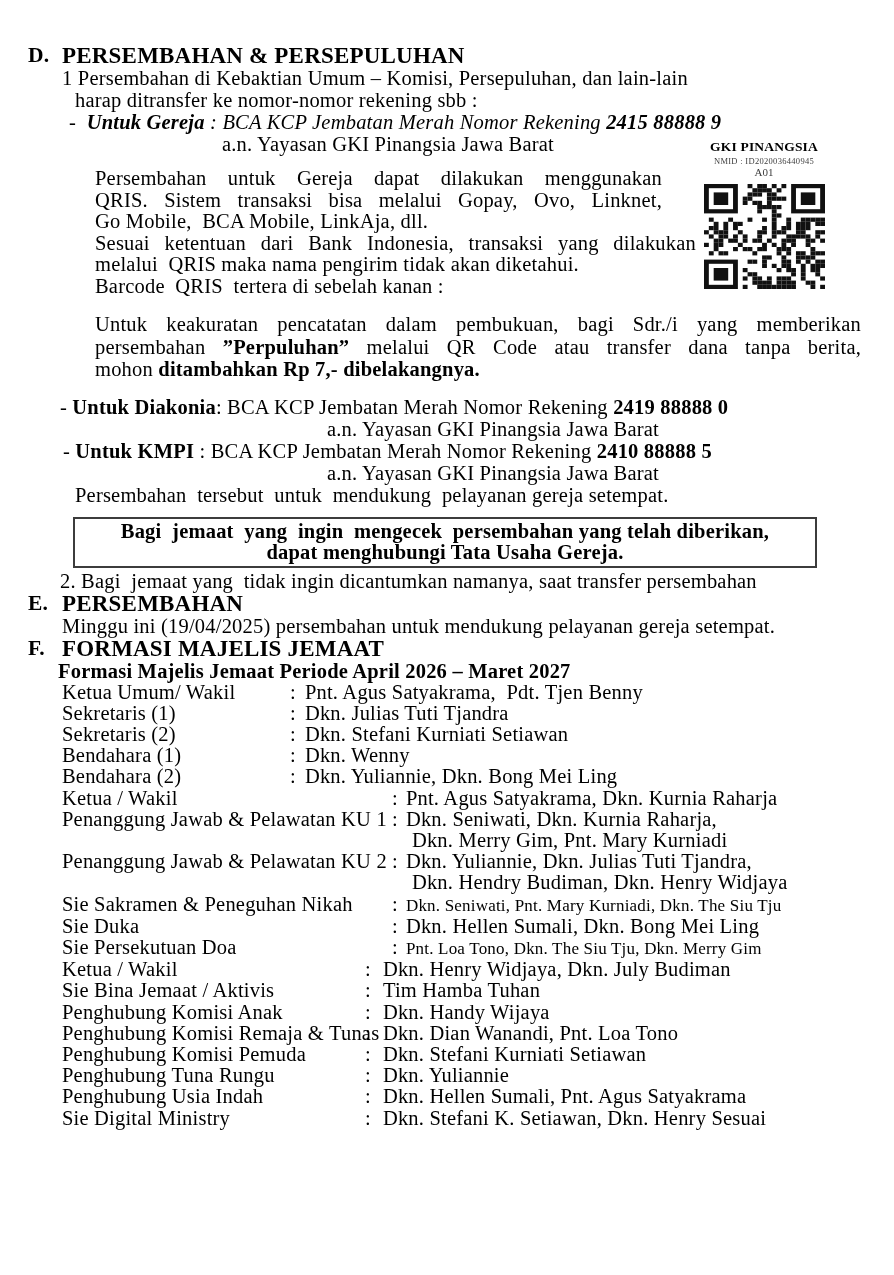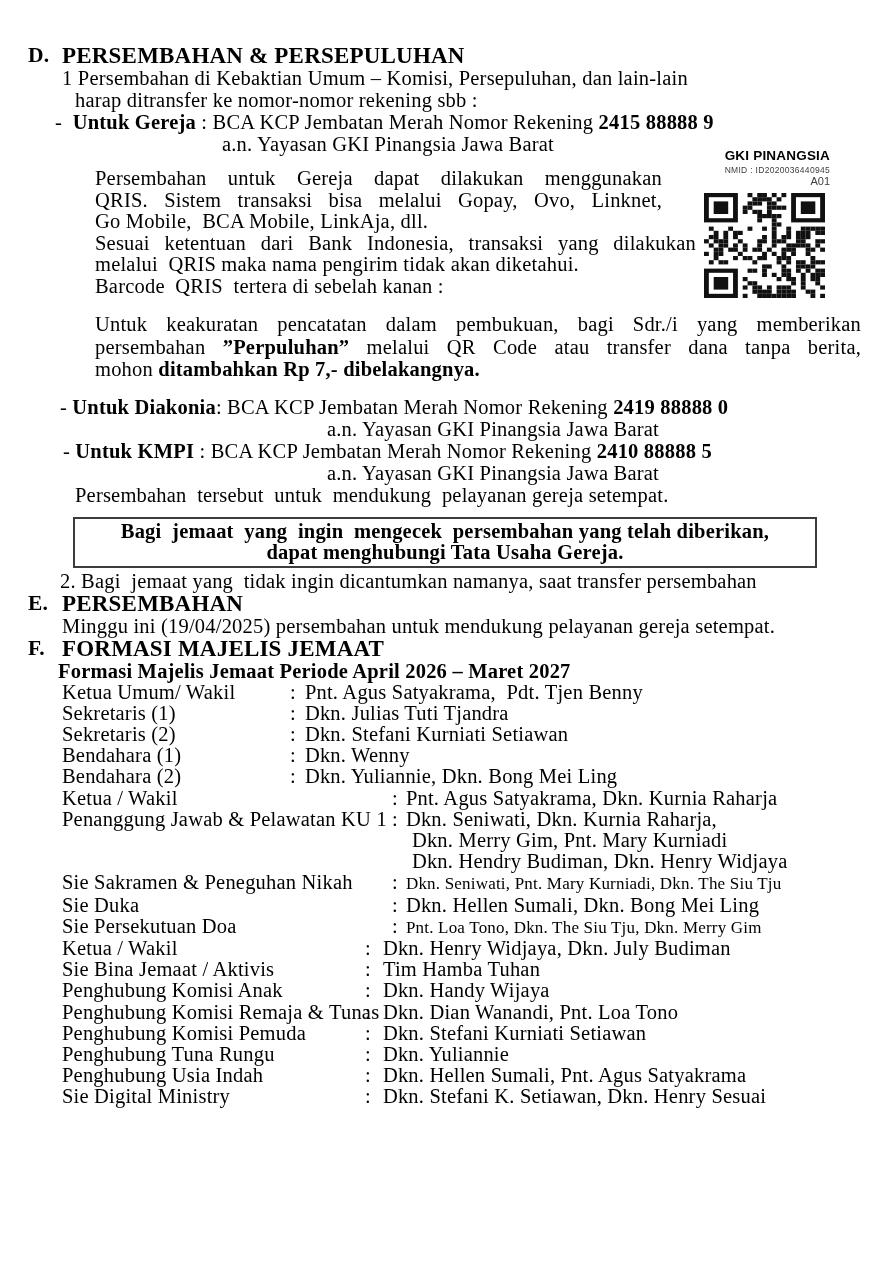--- a/index.html
+++ b/index.html
@@ -6,21 +6,21 @@
   .page{position:relative;width:894px;height:1275px;background:#fff;overflow:hidden;
         font-family:"Liberation Serif",serif;font-size:20.5px;line-height:22px;
         letter-spacing:0.2px;color:#000;}
   .b{font-weight:700;}
   .hrow{display:flex;line-height:23px;}
   .hrow .hletter{margin-left:28px;width:34px;font-weight:700;font-size:21.5px;flex:none;}
   .hrow .htitle{font-weight:700;font-size:23px;}
   #d-head{padding-top:44px;}
   .ind62{margin-left:62px;}
   .ind75{margin-left:75px;}
-  .ind55{margin-left:55px;white-space:pre-wrap;}
+  .ind55{margin-left:69px;white-space:pre-wrap;font-style:italic;}
   .ind60{margin-left:60px;white-space:pre-wrap;}
   .ind63{margin-left:63px;white-space:pre-wrap;}
   .an1{margin-left:222px;}
   .an2{margin-left:327px;}
   .qris{margin-left:95px;margin-top:13px;line-height:21.5px;}
   .ql{white-space:pre-wrap;}
   .ql.j{white-space:normal;text-align:justify;text-align-last:justify;}
   .w565{width:567px;}
   .w600{width:601px;}
   .keak{margin-left:95px;margin-top:16px;width:766px;line-height:22.5px;}
@@ -41,22 +41,22 @@
   .g2 .lbl{width:330px;}
   .g3 .lbl{width:303px;}
   .val{white-space:pre;}
   .g1 .val{padding-left:9px;}
   .g2 .val{padding-left:8px;}
   .g3 .val{padding-left:12px;}
   .row.small .val{font-size:17px;}
   .row.cont .sep{visibility:hidden;}
   .row.cont .val{padding-left:14px;}
   .bidang{margin-top:16px;text-decoration:underline;}
-  .qrpanel{position:absolute;left:698px;top:148px;width:132px;text-align:right;
-           font-family:Liberation Sans, sans-serif;letter-spacing:0;}
+  .qrpanel{position:absolute;left:698px;top:139px;width:132px;text-align:center;
+           font-family:Liberation Serif, serif;letter-spacing:0;}
   .qrbrand{font-weight:700;font-size:13.5px;line-height:15px;letter-spacing:0.2px;}
   .qrnmid{font-size:8.5px;color:#3d3d3d;line-height:11px;letter-spacing:0.3px;margin-top:2px;}
   .qrterm{font-size:11px;color:#3d3d3d;line-height:11px;}
   .qrbox{margin:6px auto 0 auto;width:121px;height:105px;}
 </style>
 </head>
 <body>
 
 <div class="page">
 
@@ -338,20 +338,21 @@
       <div class="row"><span class="lbl">Sekretaris (2)</span><span class="sep">:</span><span class="val">Dkn. Stefani Kurniati Setiawan</span></div>
       <div class="row"><span class="lbl">Bendahara (1)</span><span class="sep">:</span><span class="val">Dkn. Wenny</span></div>
       <div class="row"><span class="lbl">Bendahara (2)</span><span class="sep">:</span><span class="val">Dkn. Yuliannie, Dkn. Bong Mei Ling</span></div>
     </div>
 
   <div class="grp g2">
     <div>
         <div class="row"><span class="lbl">Ketua / Wakil</span><span class="sep">:</span><span class="val">Pnt. Agus Satyakrama, Dkn. Kurnia Raharja</span></div>
         <div class="row"><span class="lbl">Penanggung Jawab &amp; Pelawatan KU 1</span><span class="sep">:</span><span class="val">Dkn. Seniwati, Dkn. Kurnia Raharja,</span></div>
         <div class="row cont"><span class="lbl"></span><span class="sep">:</span><span class="val">Dkn. Merry Gim, Pnt. Mary Kurniadi</span></div>
+        <div class="row"><span class="lbl">Penanggung Jawab &amp; Pelawatan KU 2</span><span class="sep">:</span><span class="val">Dkn. Yuliannie, Dkn. Julias Tuti Tjandra,</span></div>
         <div class="row cont"><span class="lbl"></span><span class="sep">:</span><span class="val">Dkn. Hendry Budiman, Dkn. Henry Widjaya</span></div>
         <div class="row small"><span class="lbl">Sie Sakramen &amp; Peneguhan Nikah</span><span class="sep">:</span><span class="val">Dkn. Seniwati, Pnt. Mary Kurniadi, Dkn. The Siu Tju</span></div>
         <div class="row"><span class="lbl">Sie Duka</span><span class="sep">:</span><span class="val">Dkn. Hellen Sumali, Dkn. Bong Mei Ling</span></div>
         <div class="row small"><span class="lbl">Sie Persekutuan Doa</span><span class="sep">:</span><span class="val">Pnt. Loa Tono, Dkn. The Siu Tju, Dkn. Merry Gim</span></div>
       </div>
   </div>
 
   <div class="grp g3">
     <div>
         <div class="row"><span class="lbl">Ketua / Wakil</span><span class="sep">:</span><span class="val">Dkn. Henry Widjaya, Dkn. July Budiman</span></div>

